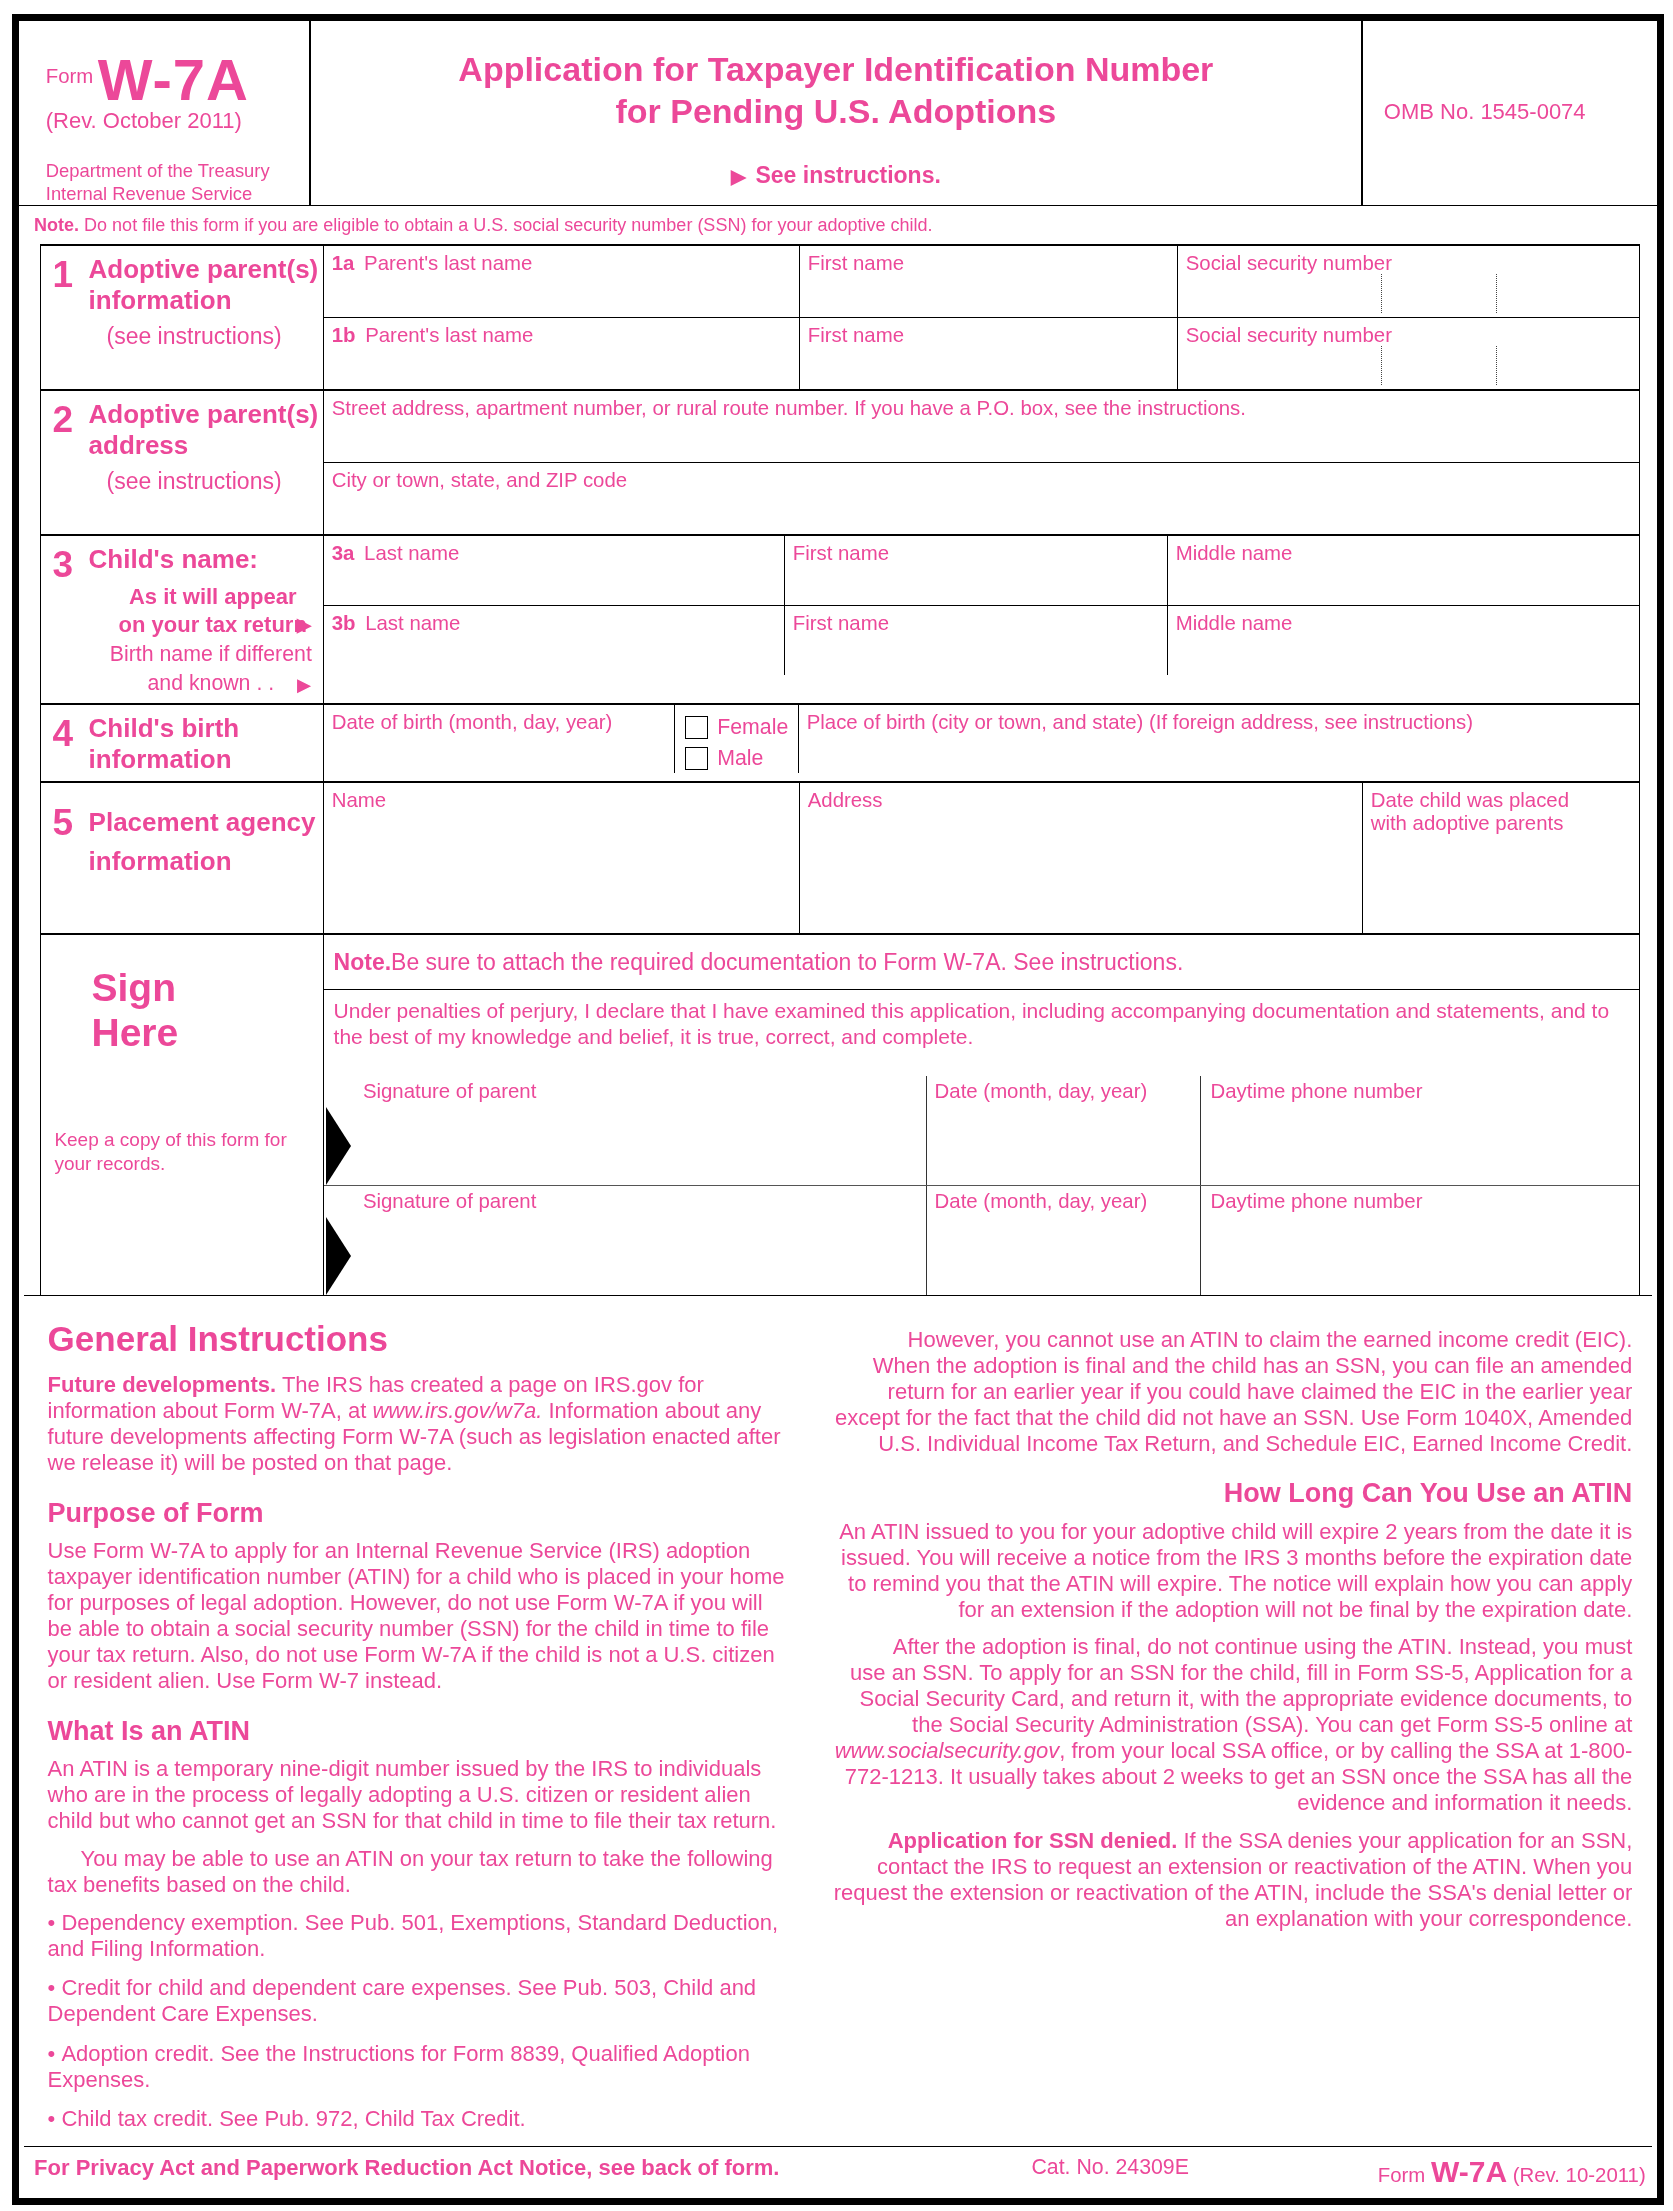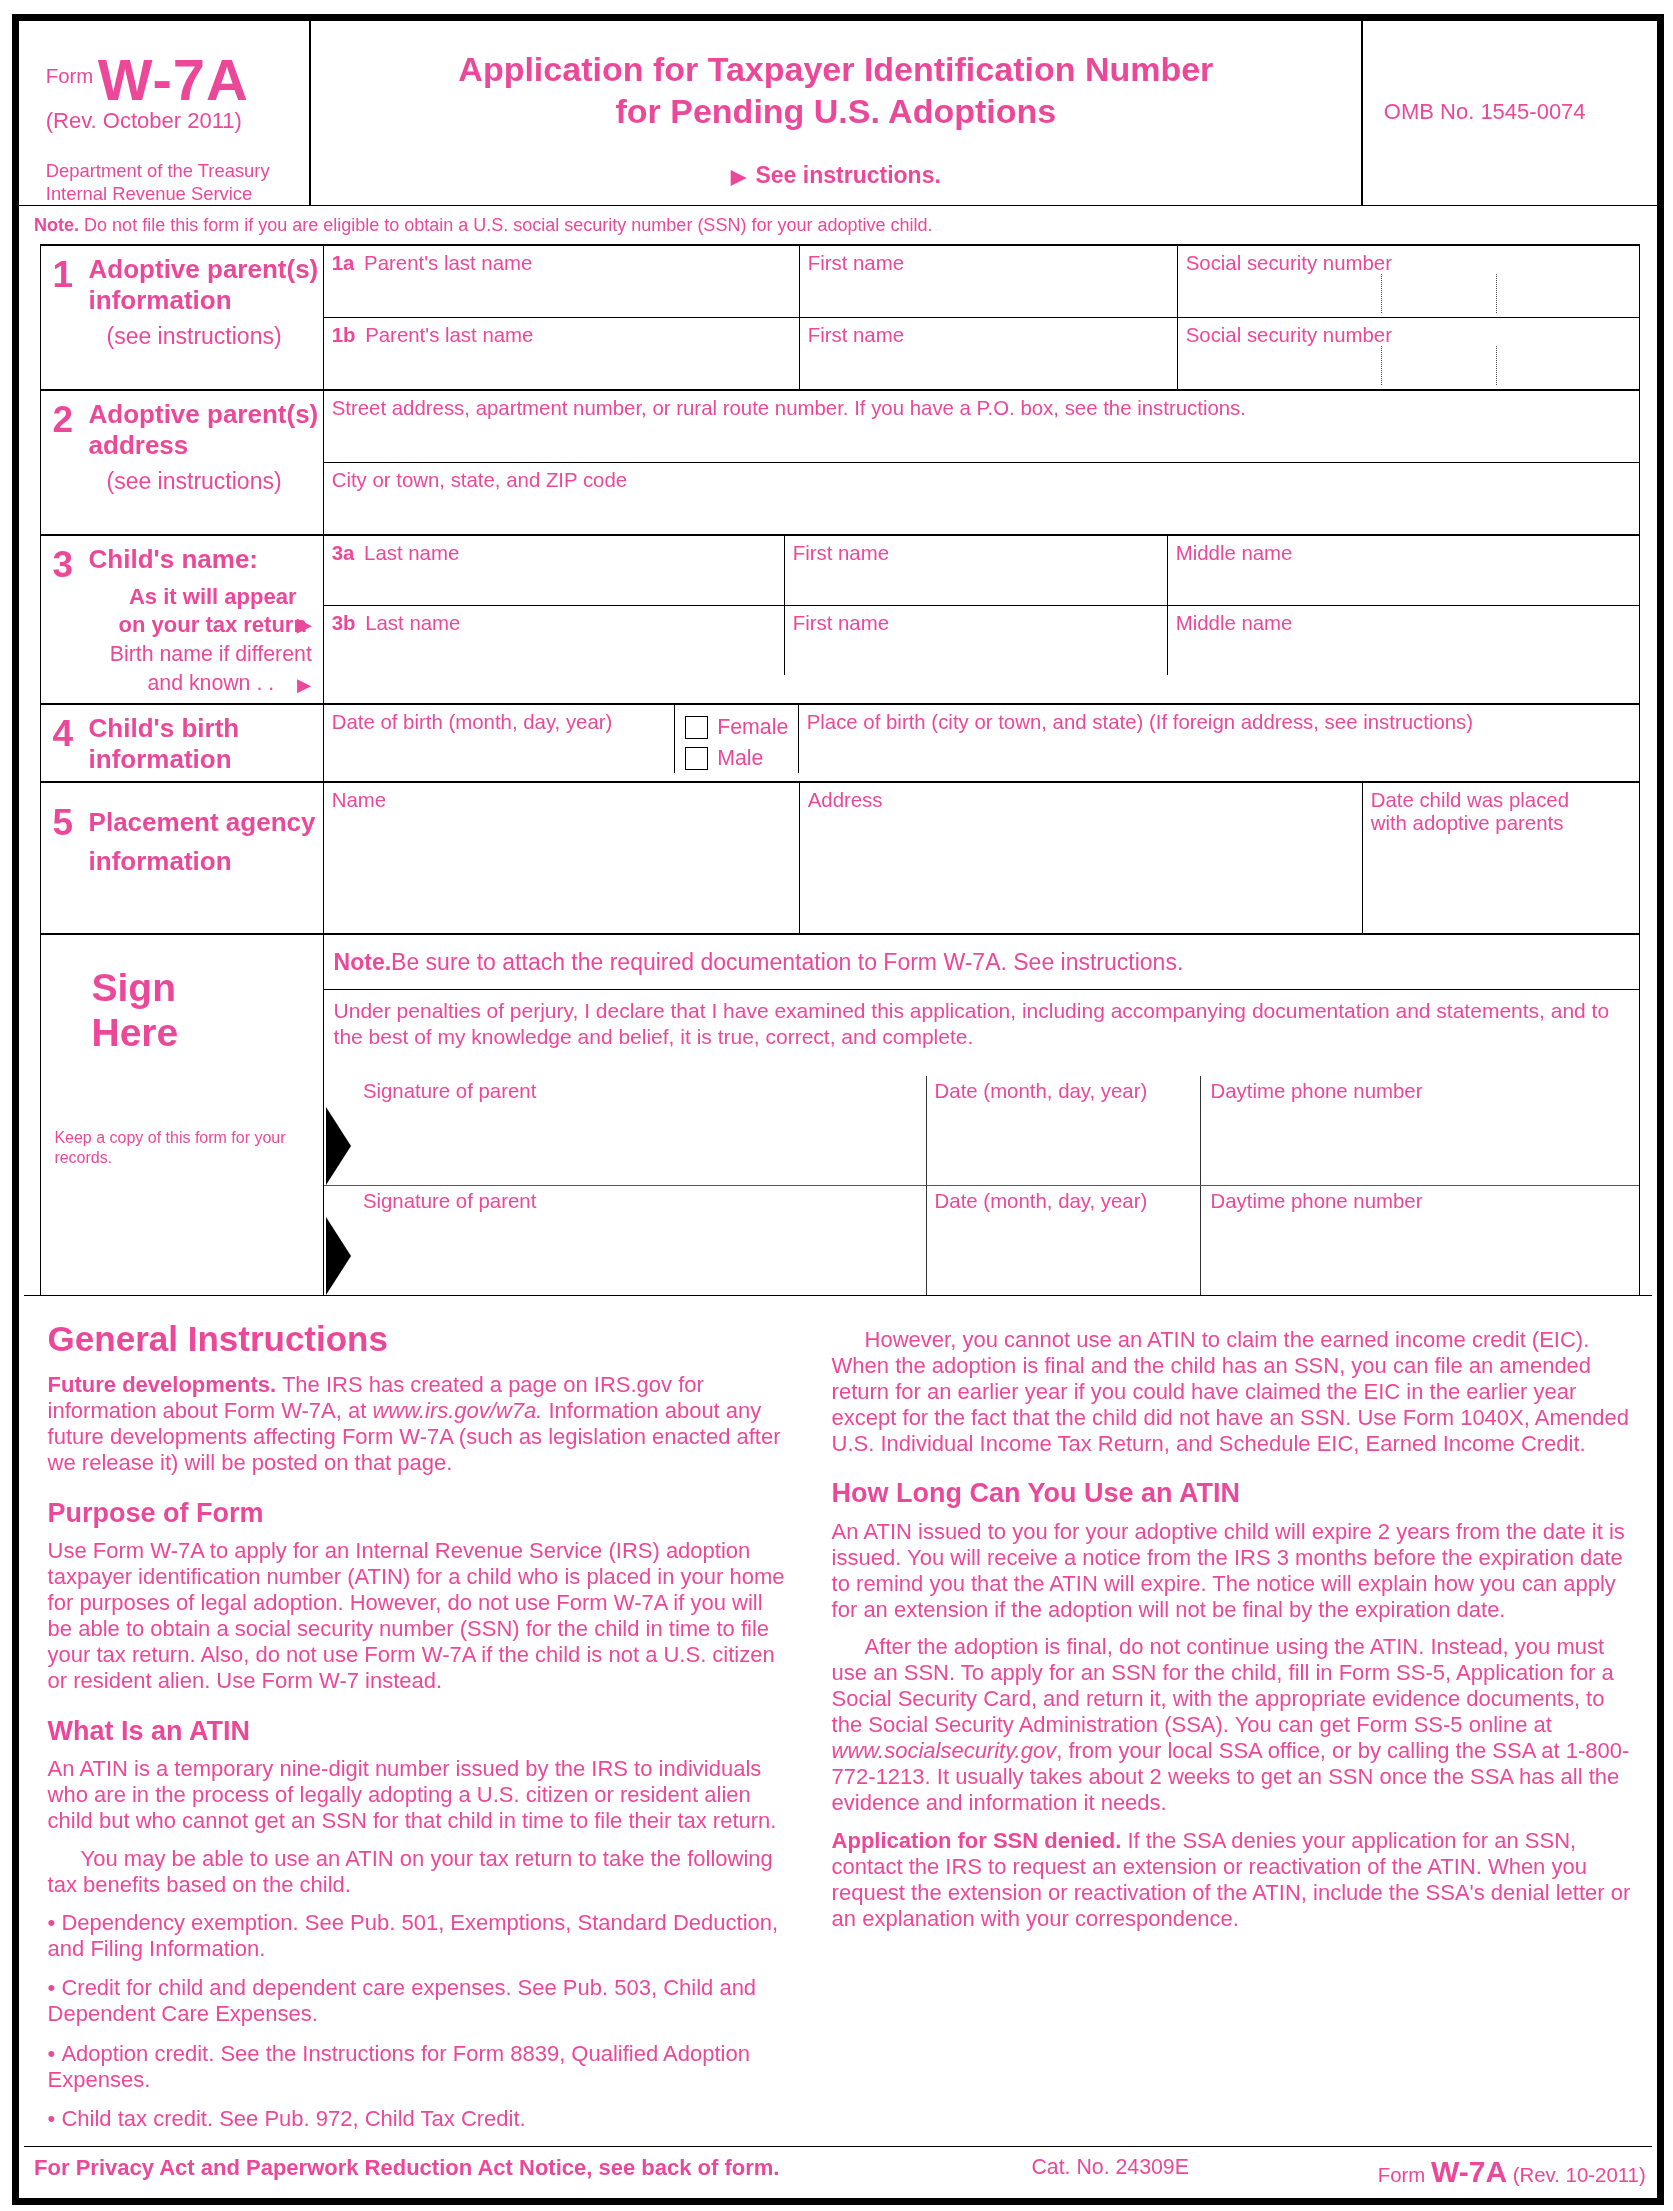--- a/index.html
+++ b/index.html
@@ -46,36 +46,36 @@
   .lbl3-bold{font-size:22px;font-weight:bold;line-height:1.3;}
   .lbl3-reg{font-size:21.3px;line-height:1.35;}
   .arrow-inline::before{content:"\25B6";font-size:18.4px;}
   .arr-right{position:absolute;right:7.8px;}
   
   .cbrow{display:flex;align-items:center;gap:9.7px;margin:3.9px 0 5.8px 1.9px;}
   .cbox{width:23px;height:23px;border:1.9px solid #000;box-sizing:border-box;background:#fff;}
   .cblabel{font-size:21.3px;}
   
   .sign-title{font-size:39px;font-weight:bold;line-height:1.15;margin:23px 0 0 39px;}
-  .keep{font-size:16px;line-height:1.3;margin:72px 0 0 1.9px;}
+  .keep{font-size:19px;line-height:1.3;margin:72px 0 0 1.9px;}
   .sign-note{height:54px;display:flex;align-items:center;padding-left:9.7px;font-size:23px;}
   .perjury{border-top:1.9px solid #000;height:78px;padding:7.8px 9.7px 0 9.7px;font-size:21px;line-height:1.25;}
   .sigrow{display:flex;height:109px;border-top:0;}
   .sigrow + .sigrow{border-top:1.9px solid #555;}
   .sig-cell{flex:1;box-sizing:border-box;padding:3.9px 7.8px 0 39px;font-size:20.4px;position:relative;}
   .sig-arrow{position:absolute;left:1.9px;top:31px;width:0;height:0;
              border-top:39px solid transparent;border-bottom:39px solid transparent;
              border-left:25px solid #000;}
   .date-cell{width:274px;border-left:1.9px solid #333;box-sizing:border-box;padding:3.9px 7.8px;font-size:20.4px;}
   .phone-cell{width:439px;border-left:1.9px solid #333;box-sizing:border-box;padding:3.9px 9.7px;font-size:20.4px;}
   .endrule{height:4.9px;background:#000;margin:0 5.8px;}
   
   .instr{flex:1;display:flex;gap:47px;padding:15.5px 25px 0 29px;}
   .col{width:737px;}
-  .col.right{width:auto;flex:1;}
+  .col.right{width:auto;flex:1;text-align:right;}
   .gi-title{font-size:35px;font-weight:bold;margin:7.8px 0 13.6px 0;}
   .gi-h2{font-size:27px;font-weight:bold;margin:21.3px 0 9.7px 0;}
   .p{font-size:22px;line-height:26px;margin:0 0 11.6px 0;}
   .p.indent{text-indent:33px;}
   .it{font-style:italic;}
   ul.blt{list-style:none;margin:0;padding:0;}
   ul.blt li{font-size:22px;line-height:26px;margin:0 0 13.6px 0;}
   ul.blt li::before{content:"\2022\00a0";}
   
   .footer-rule{height:5.8px;background:#000;margin:auto 5.8px 0 5.8px;}

